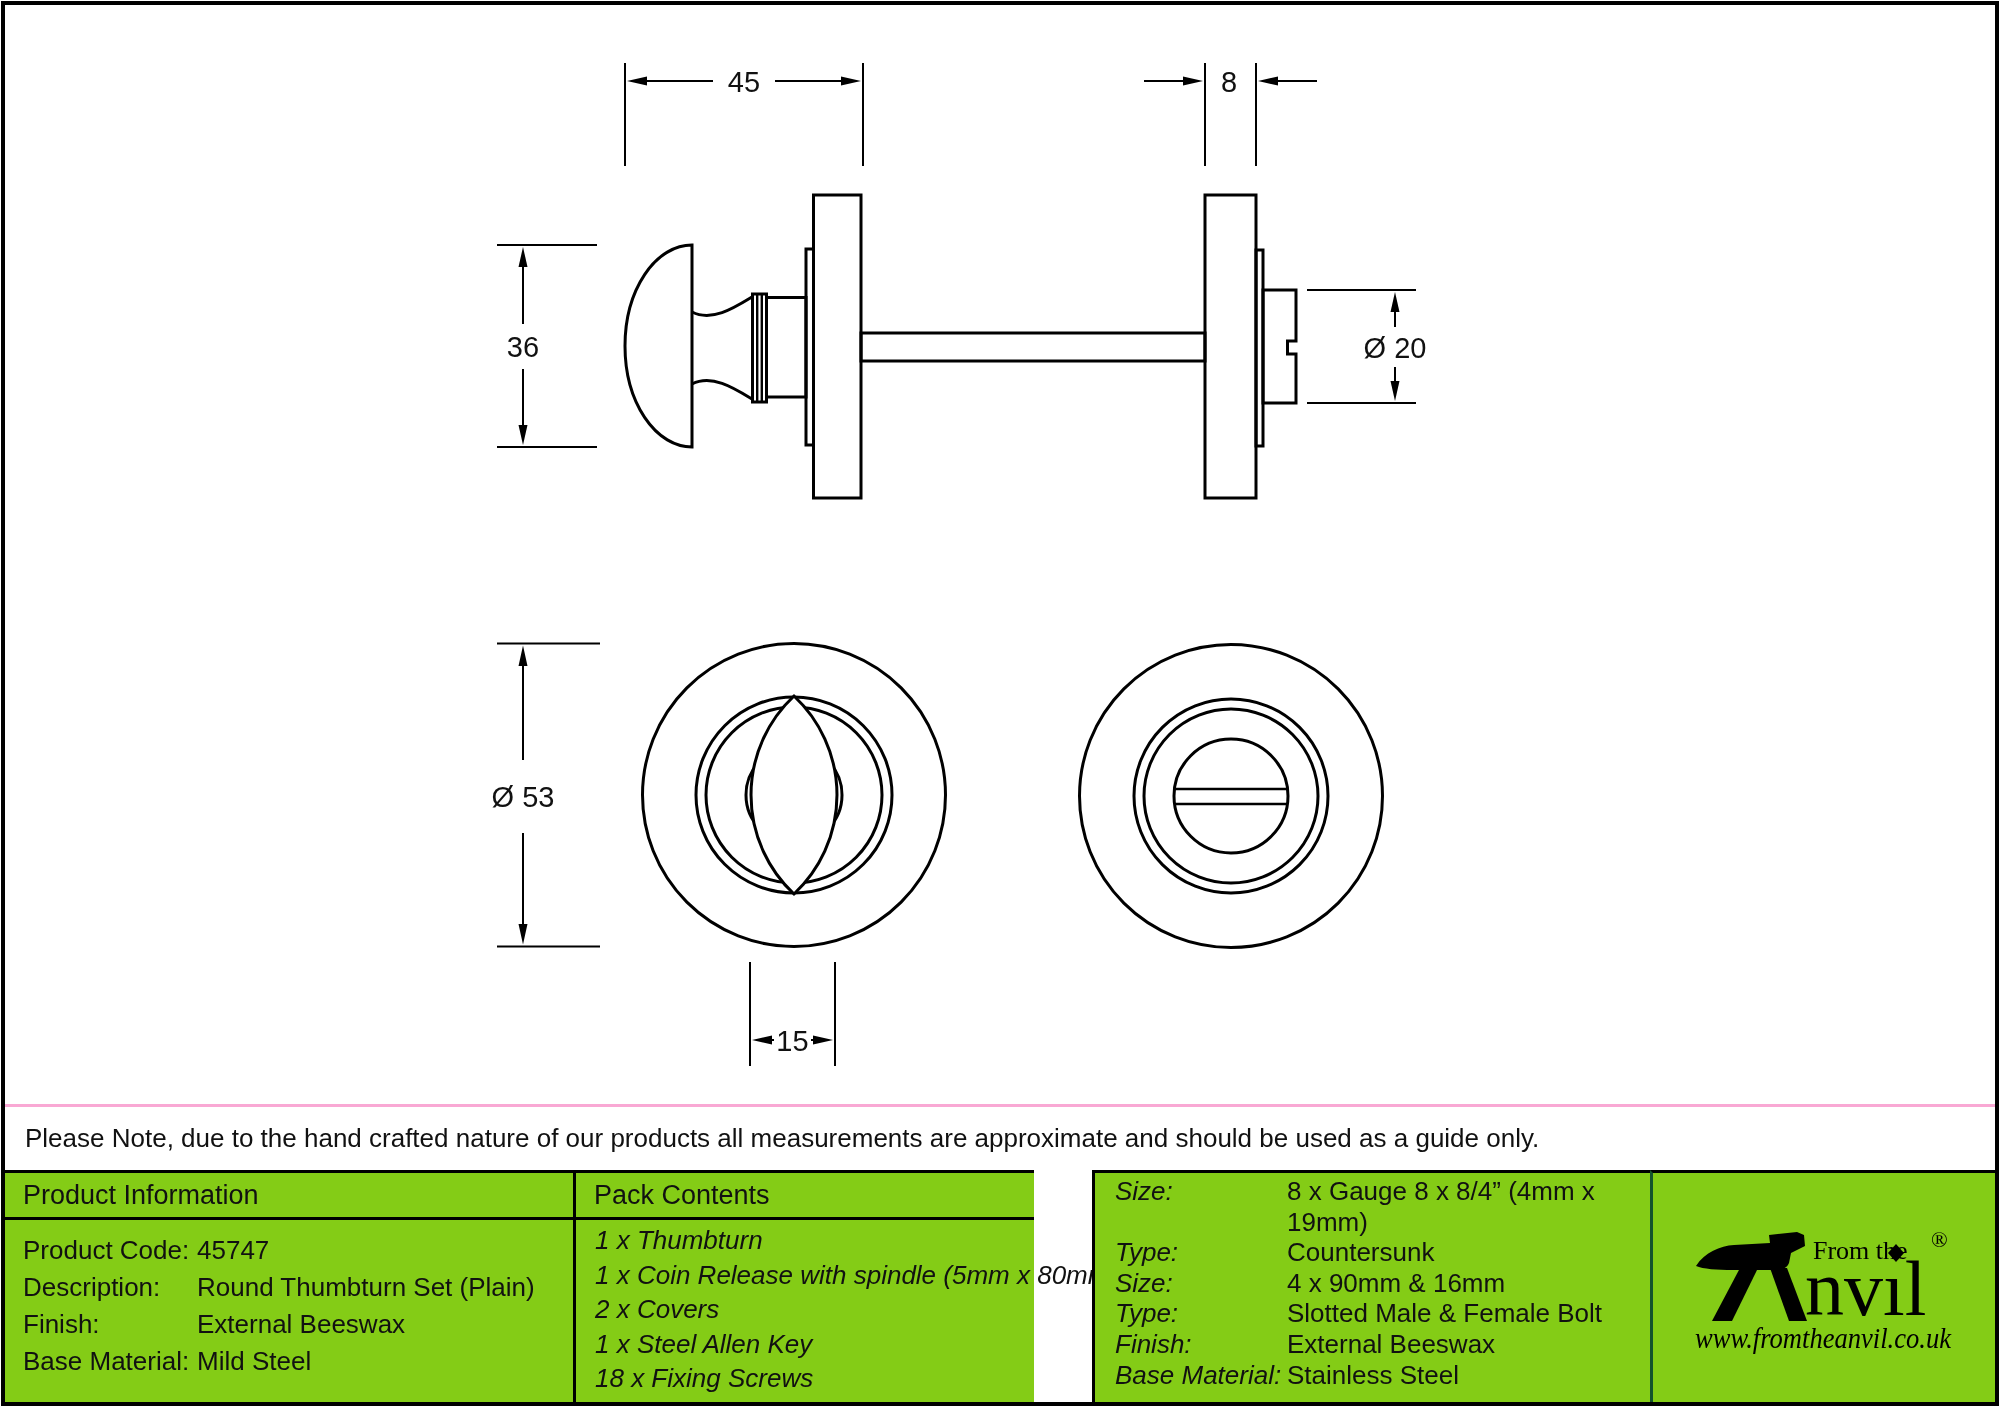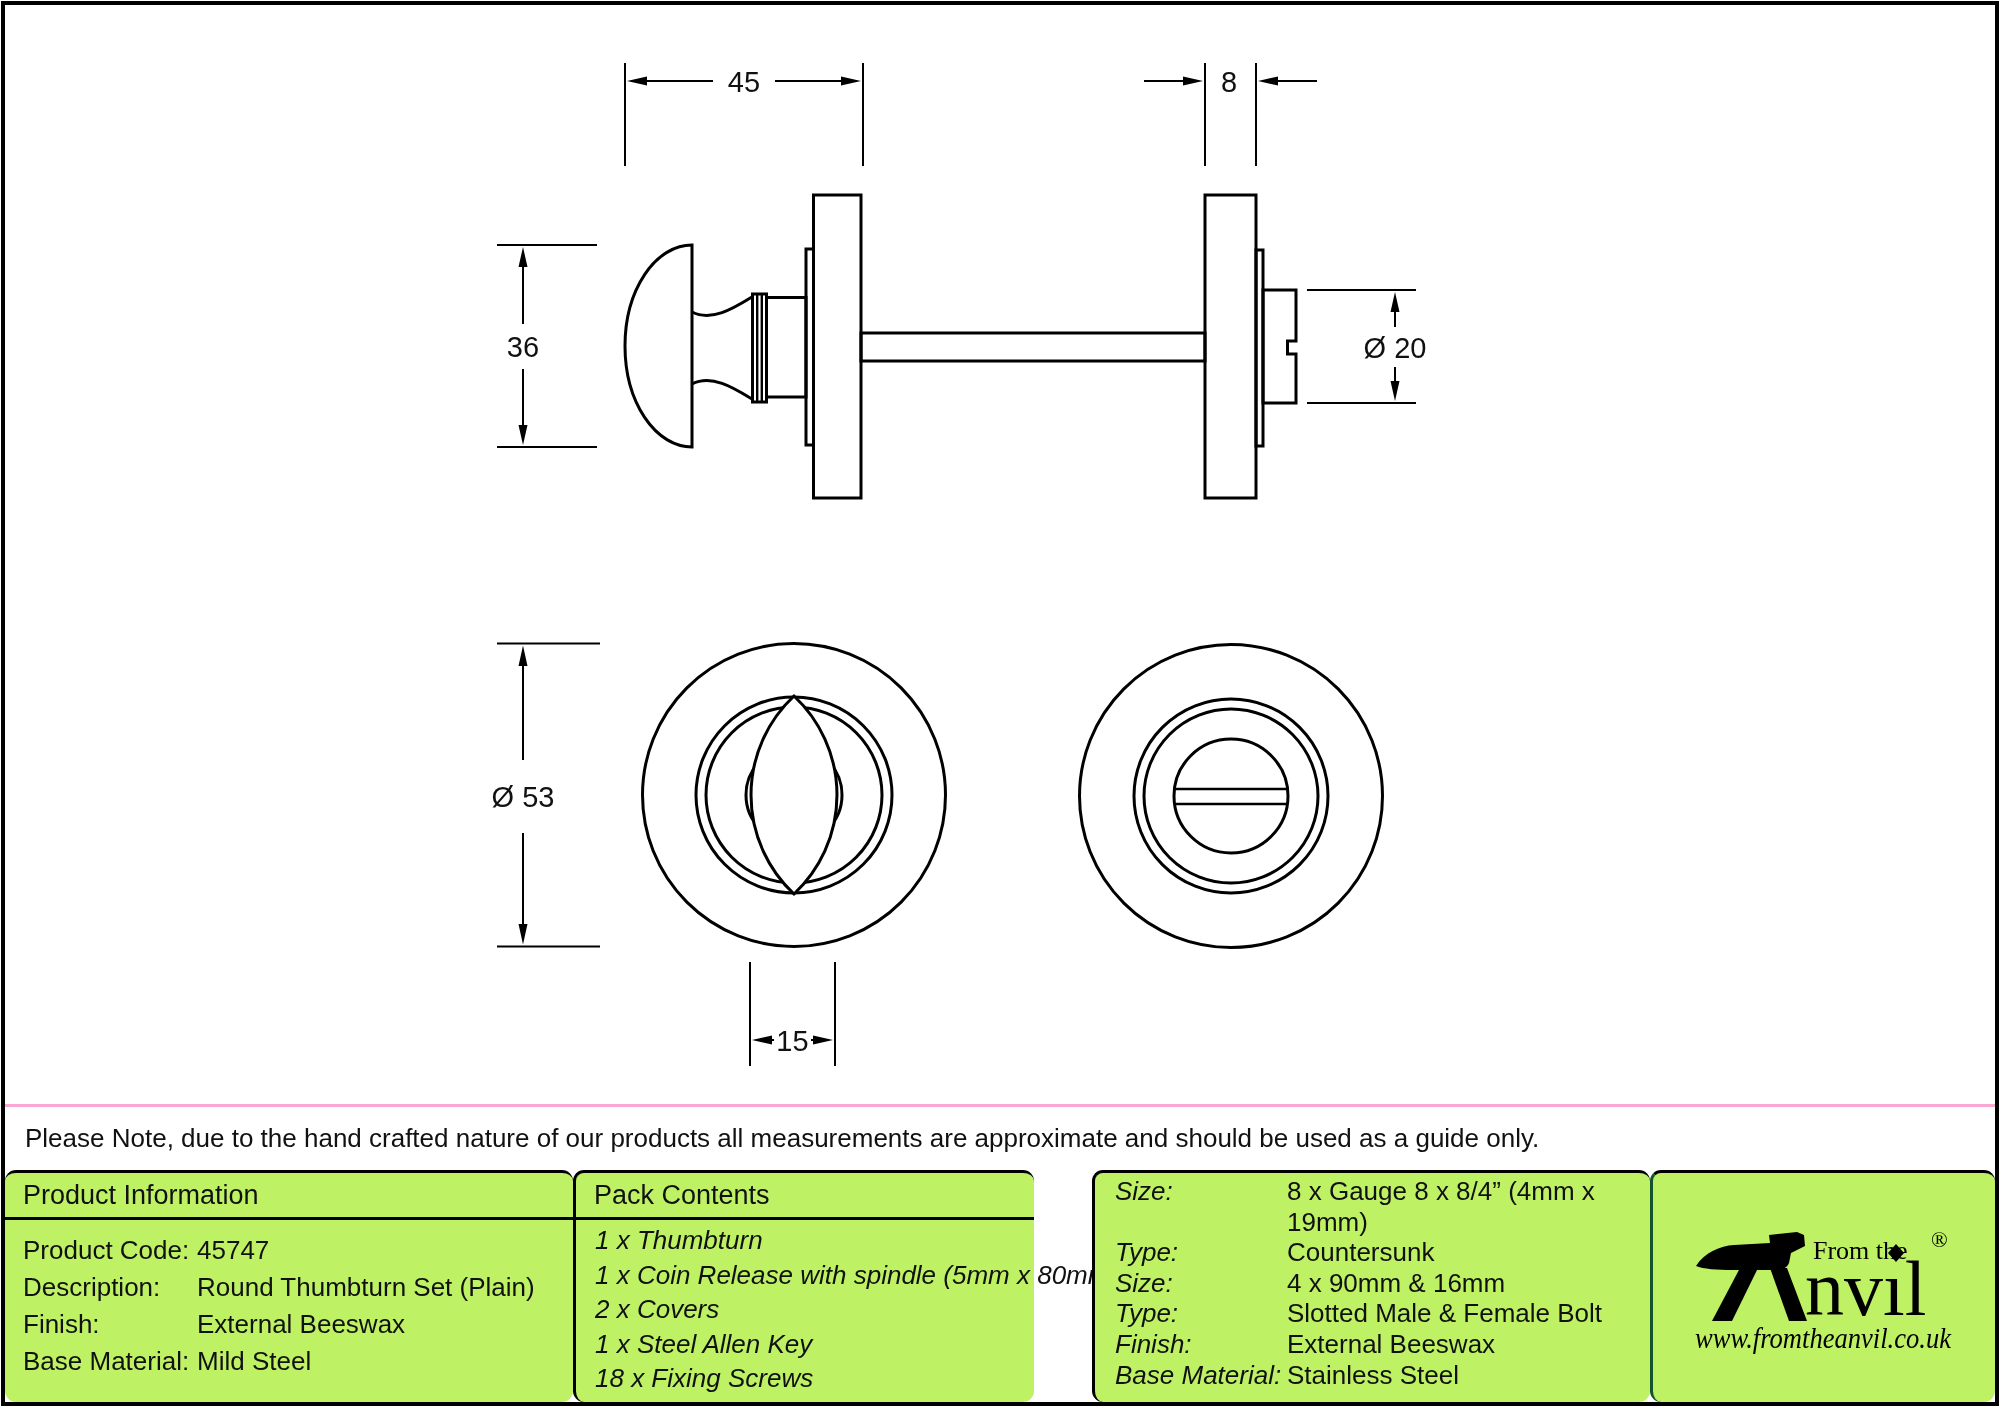--- a/index.html
+++ b/index.html
@@ -11,21 +11,21 @@
   }
   .frame{position:absolute;inset:1px;border:4px solid #000;pointer-events:none;}
   .drawing-svg{position:absolute;left:0;top:0;}
   
   .note-row{
     position:absolute;left:5px;right:5px;top:1104px;height:66px;
     border-top:3px solid #f9a8d4;display:flex;align-items:center;
     padding-left:20px;font-size:26px;
   }
   
-  .col{position:absolute;top:1170px;bottom:5px;border-top:3px solid #000;background:#bef264;border-radius:11px;}
+  .col{position:absolute;top:1170px;bottom:5px;border-top:3px solid #000;background:#84cc16;}
   .col-product{left:5px;width:568px;}
   .col-pack{left:573px;width:461px;border-left:3px solid #000;}
   .col-fixing{left:1092px;width:558px;border-left:3px solid #000;}
   .col-brand{left:1650px;right:5px;border-left:3px solid #14532d;display:flex;align-items:center;justify-content:center;}
   .col-header{
     height:47px;border-bottom:3px solid #000;font-size:27px;
     display:flex;align-items:center;padding-left:18px;
   }
   .col-body{padding:12px 6px 0 18px;font-size:26px;}
   .kv-row{display:flex;line-height:37px;}

